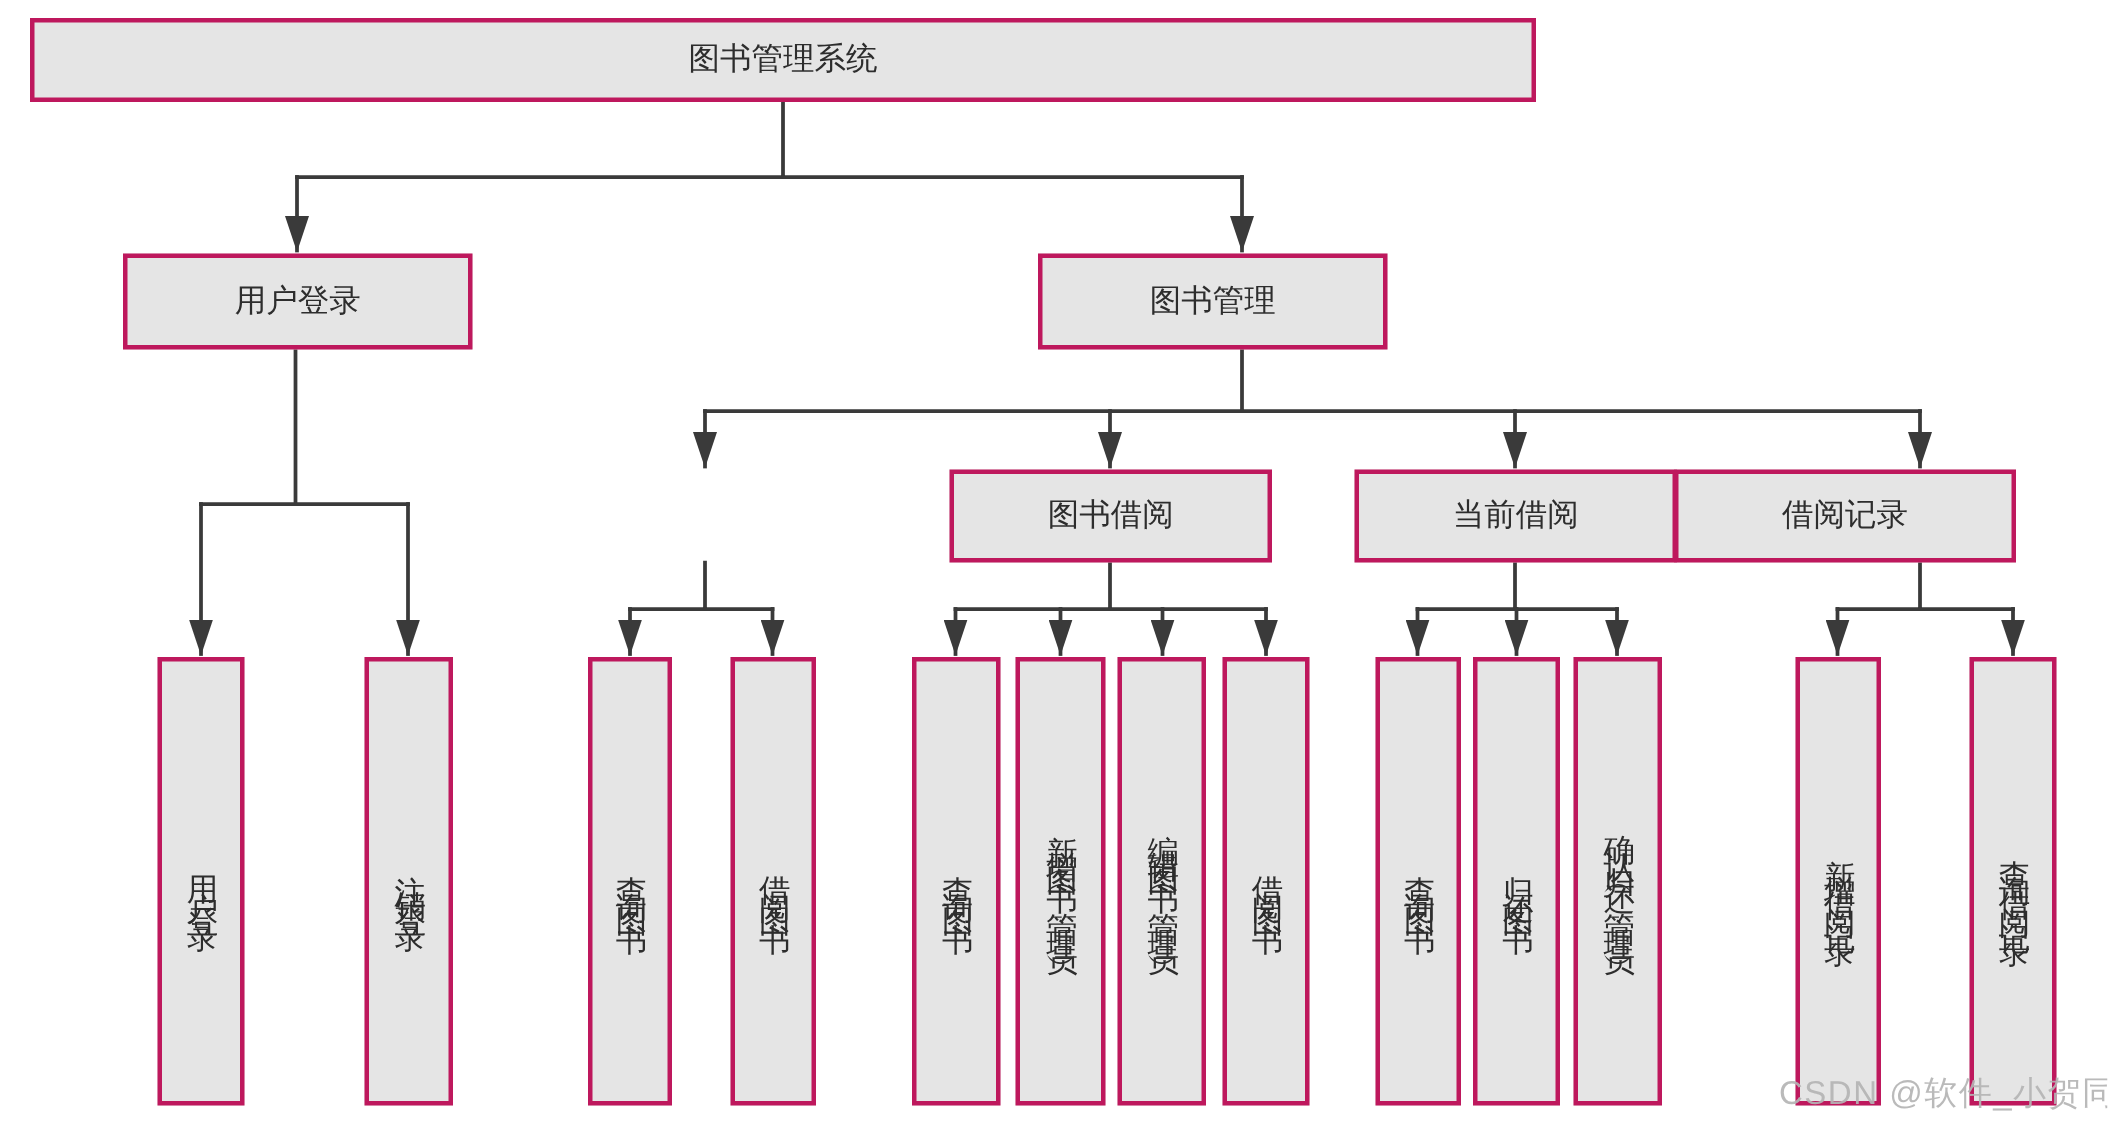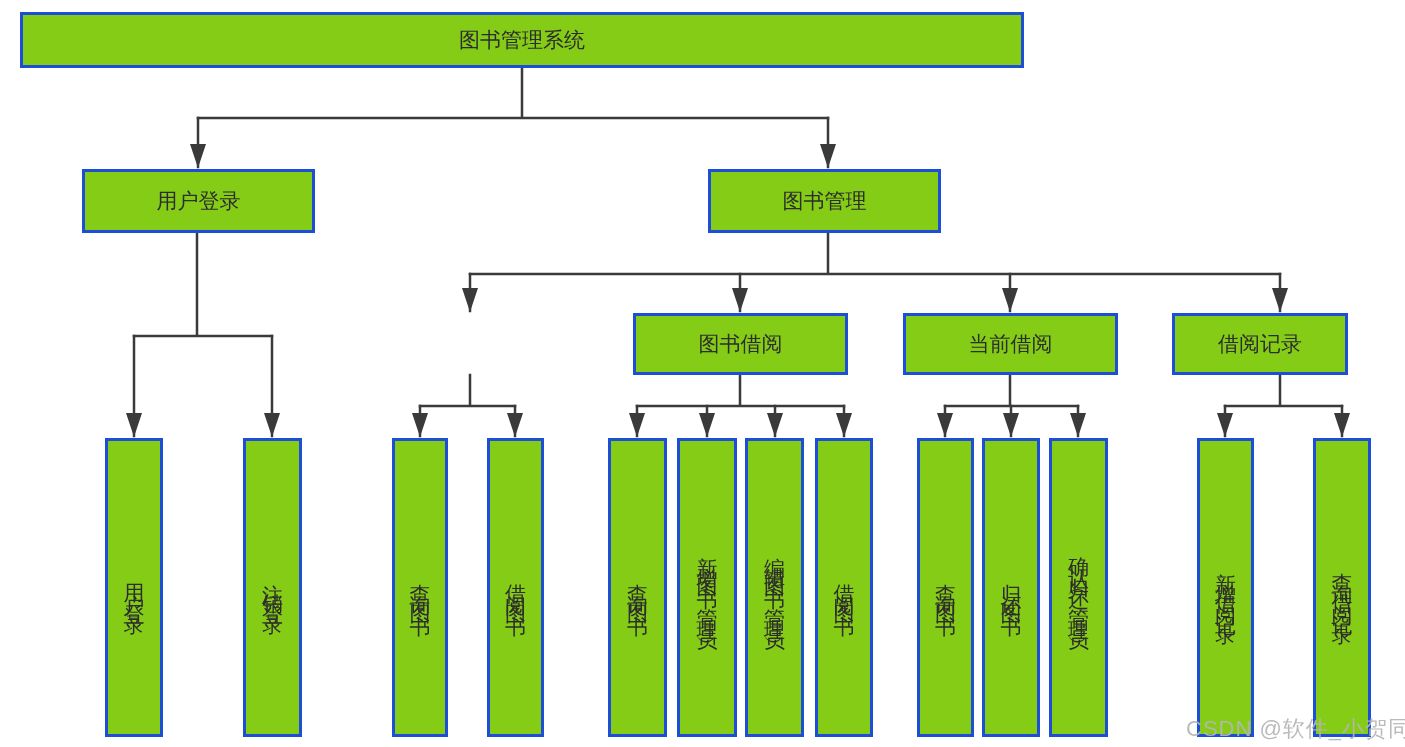--- a/index.html
+++ b/index.html
@@ -13,22 +13,22 @@
     overflow: hidden;
   }
   .connectors {
     position: absolute;
     left: 0; top: 0;
     width: 1405px; height: 747px;
     z-index: 1;
   }
   .box {
     position: absolute;
-    background: #84cc16;
-    border: 3px solid #1d4ed8;
+    background: #e5e5e5;
+    border: 3px solid #be185d;
     display: flex;
     align-items: center;
     justify-content: center;
     color: #2d2d2d;
     font-size: 21px;
     line-height: 1.2;
     z-index: 2;
     white-space: nowrap;
   }
   .leaf {
@@ -88,25 +88,25 @@
       <path d="M1011,406 L1011,436" marker-end="url(#arrow)"></path>
       <path d="M1078,406 L1078,436" marker-end="url(#arrow)"></path>
       <path d="M1225,406 L1225,436" marker-end="url(#arrow)"></path>
       <path d="M1342,406 L1342,436" marker-end="url(#arrow)"></path>
     </g>
   </svg>
 
   <div class="box" style="left:20px; top:12px; width:1004px; height:56px">图书管理系统</div>
 
   <div class="box" style="left:82px; top:169px; width:233px; height:64px">用户登录</div>
-  <div class="box" style="left:708px; top:169px; width:233px; height:64px">图书管理</div>
+  <div class="box" style="left:692px; top:169px; width:233px; height:64px">图书管理</div>
 
   <div class="box" style="left:903px; top:313px; width:215px; height:62px">当前借阅</div>
   <div class="box" style="left:633px; top:313px; width:215px; height:62px">图书借阅</div>
-  <div class="box" style="left:1172px; top:313px; width:176px; height:62px">借阅记录</div>
+  <div class="box" style="left:1116px; top:313px; width:228px; height:62px">借阅记录</div>
 
   <div class="box leaf" style="left:105px; top:438px; width:58px; height:299px">用户登录</div>
   <div class="box leaf" style="left:243px; top:438px; width:59px; height:299px">注销登录</div>
 
   <div class="box leaf" style="left:392px; top:438px; width:56px; height:299px">查询图书</div>
   <div class="box leaf" style="left:487px; top:438px; width:57px; height:299px">借阅图书</div>
 
   <div class="box leaf" style="left:608px; top:438px; width:59px; height:299px">查询图书</div>
   <div class="box leaf" style="left:677px; top:438px; width:60px; height:299px">新增图书（管理员）</div>
   <div class="box leaf" style="left:745px; top:438px; width:59px; height:299px">编辑图书（管理员）</div>

